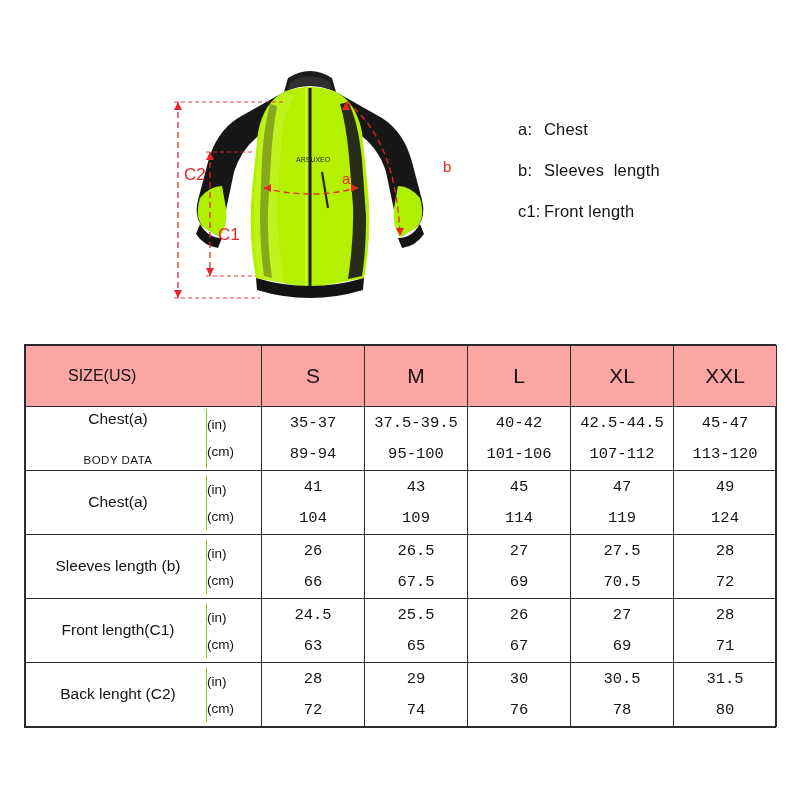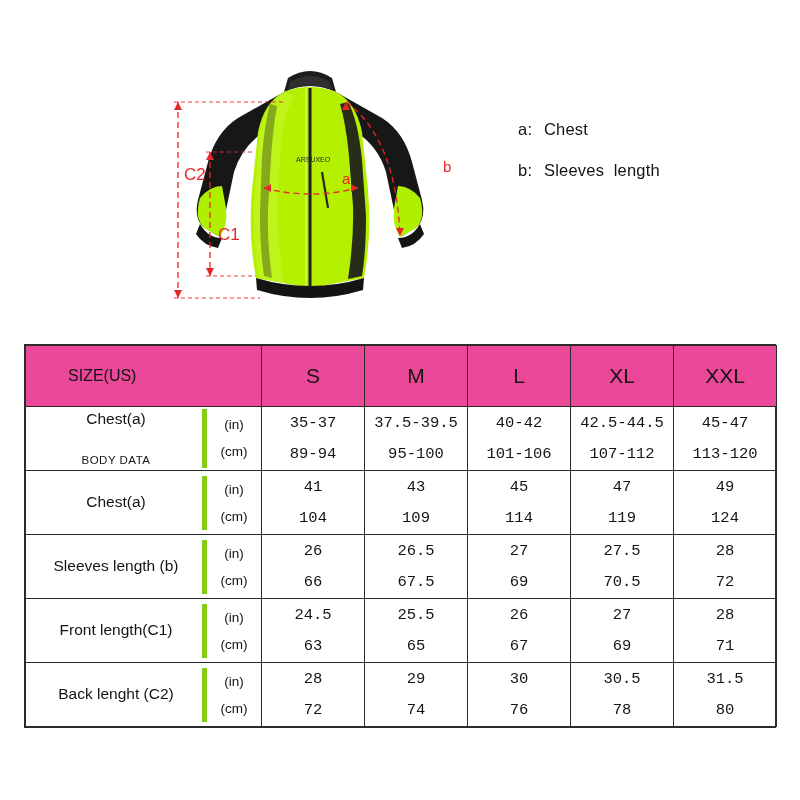--- a/index.html
+++ b/index.html
@@ -80,21 +80,21 @@
     table-layout: fixed;
   }
   table.size-table td, table.size-table th {
     border: 1px solid #2b2b2b;
     padding: 0;
     text-align: center;
     font-weight: normal;
     color: #141414;
   }
   thead td {
-    background: #ec4899;
+    background: #fca5a5;
     height: 60px;
     font-size: 21px;
   }
   thead td.hdr-label {
     font-size: 16px;
     text-align: left;
     padding-left: 42px;
   }
   .row-label-main { font-size: 15.5px; }
   .row-label-sub  { font-size: 11.5px; letter-spacing: .5px; margin-top: 24px; }
@@ -118,25 +118,25 @@
   }
   .lbl-name {
     flex: 1;
     display: flex;
     align-items: center;
     justify-content: center;
     padding-left: 4px;
   }
   .lbl-units {
     width: 54px;
-    border-left: 5px solid #84cc16;
+    border-left: 1px solid #84cc16;
     display: flex;
     flex-direction: column;
     justify-content: center;
-    align-items: center;
+    align-items: flex-start;
     font-size: 13.5px;
     line-height: 2.0;
   }
   .lbl-name-stack {
     display:flex; flex-direction:column; align-items:center; justify-content:flex-start;
     line-height: 1.3;
   }
 </style>
 </head>
 <body>
@@ -204,20 +204,24 @@
   </div>
 
   <div class="legend">
     <div class="legend-row">
       <span class="legend-key">a:</span>
       <span class="legend-val">Chest</span>
     </div>
     <div class="legend-row">
       <span class="legend-key">b:</span>
       <span class="legend-val">Sleeves  length</span>
+    </div>
+    <div class="legend-row">
+      <span class="legend-key">c1:</span>
+      <span class="legend-val">Front length</span>
     </div>
   </div>
 </div>
 
 <div class="table-wrap">
   <table class="size-table">
     <colgroup>
       <col style="width:236px">
       <col style="width:103px">
       <col style="width:103px">

